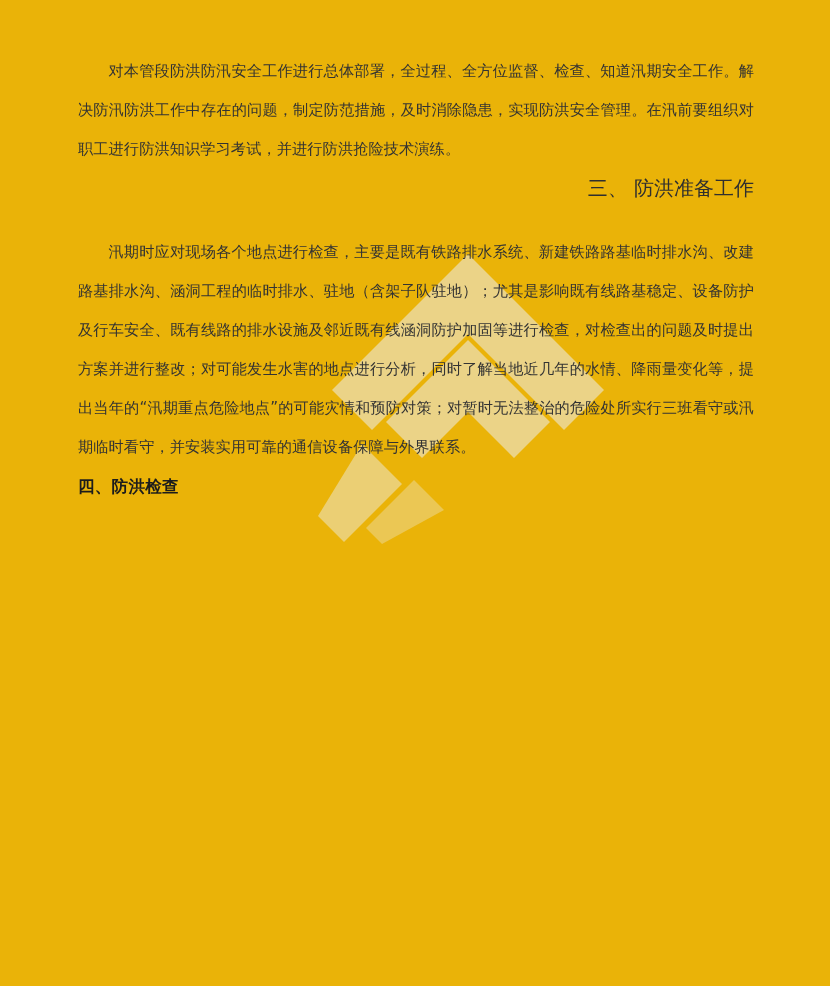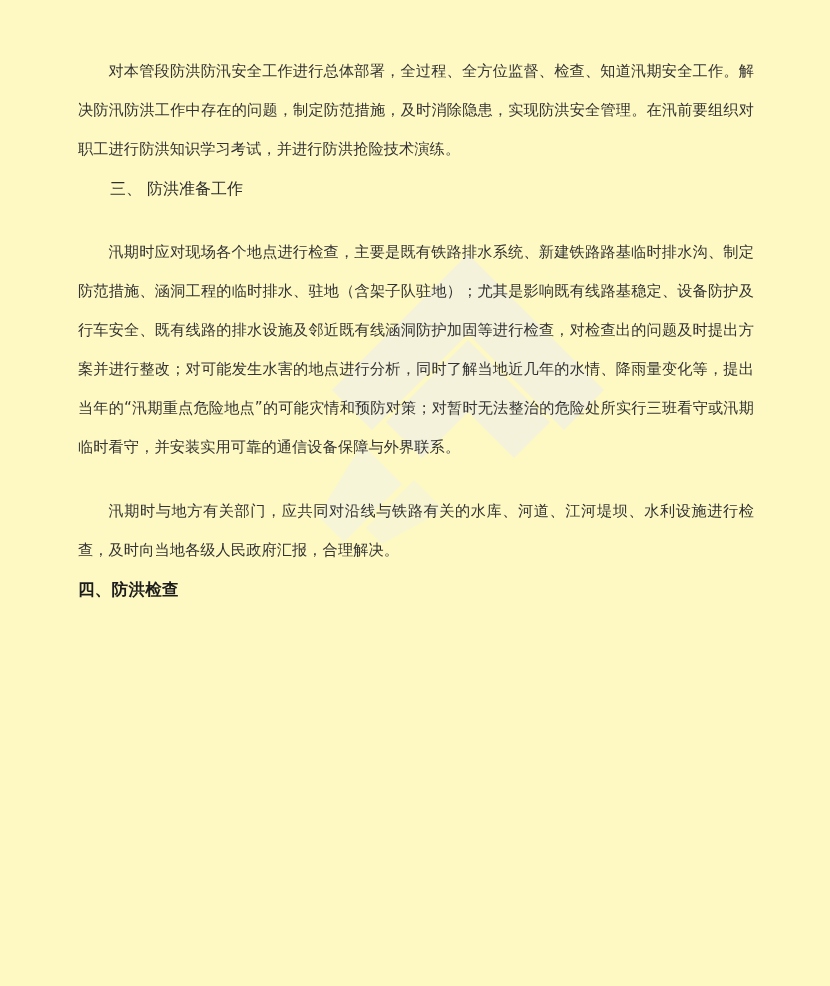--- a/index.html
+++ b/index.html
@@ -7,21 +7,21 @@
     padding: 0;
     background: #ffffff;
   }
   body {
     font-family: "DejaVu Sans", "Liberation Sans", sans-serif;
   }
   #page {
     position: relative;
     width: 830px;
     height: 986px;
-    background: #fef9c3;
+    background: #eab308;
     overflow: hidden;
   }
   #watermark {
     position: absolute;
     left: 318px;
     top: 248px;
     width: 290px;
     height: 300px;
     pointer-events: none;
     z-index: 0;
@@ -44,24 +44,25 @@
     margin: 0 0 0 0;
     word-break: break-all;
   }
   .indent {
     text-indent: 2em;
   }
   .gap-sm { margin-top: 25px; }
   .gap-md { margin-top: 26px; }
   .heading-num {
     color: #2f2f2f;
-    font-size: 16px;
+    font-size: 20px;
     line-height: 39px;
     text-indent: 2em;
     margin: 0;
+    text-align: right;
   }
   .heading-bold {
     color: #1c1c1c;
     font-size: 16.5px;
     font-weight: bold;
     line-height: 39px;
     margin: 0;
     text-indent: 0;
     letter-spacing: 0.3px;
   }
@@ -80,22 +81,21 @@
     </g>
   </svg>
 
   <div id="content">
 
     <p class="para indent">对本管段防洪防汛安全工作进行总体部署，全过程、全方位监督、检查、知道汛期安全工作。解决防汛防洪工作中存在的问题，制定防范措施，及时消除隐患，实现防洪安全管理。在汛前要组织对职工进行防洪知识学习考试，并进行防洪抢险技术演练。</p>
 
     <p class="heading-num gap-md">三、  防洪准备工作</p>
 
 
-    <p class="para indent gap-sm">汛期时应对现场各个地点进行检查，主要是既有铁路排水系统、新建铁路路基临时排水沟、制定防范措施、涵洞工程的临时排水、驻地（含架子队驻地）；尤其是影响既有线路基稳定、设备防护及行车安全、既有线路的排水设施及邻近既有线涵洞防护加固等进行检查，对检查出的问题及时提出方案并进行整改；对可能发生水害的地点进行分析，同时了解当地近几年的水情、降雨量变化等，提出当年的“汛期重点危险地点”的可能灾情和预防对策；对暂时无法整治的危险处所实行三班看守或汛期临时看守，并安装实用可靠的通信设备保障与外界联系。</p>
+    <p class="para indent gap-sm">汛期时应对现场各个地点进行检查，主要是既有铁路排水系统、新建铁路路基临时排水沟、改建路基排水沟、涵洞工程的临时排水、驻地（含架子队驻地）；尤其是影响既有线路基稳定、设备防护及行车安全、既有线路的排水设施及邻近既有线涵洞防护加固等进行检查，对检查出的问题及时提出方案并进行整改；对可能发生水害的地点进行分析，同时了解当地近几年的水情、降雨量变化等，提出当年的“汛期重点危险地点”的可能灾情和预防对策；对暂时无法整治的危险处所实行三班看守或汛期临时看守，并安装实用可靠的通信设备保障与外界联系。</p>
 
-    <p class="para indent gap-sm">汛期时与地方有关部门，应共同对沿线与铁路有关的水库、河道、江河堤坝、水利设施进行检查，及时向当地各级人民政府汇报，合理解决。</p>
 
 
 
     <p class="heading-bold gap-md">四、防洪检查</p>
 
   </div>
 </div>
 
 </body></html>

